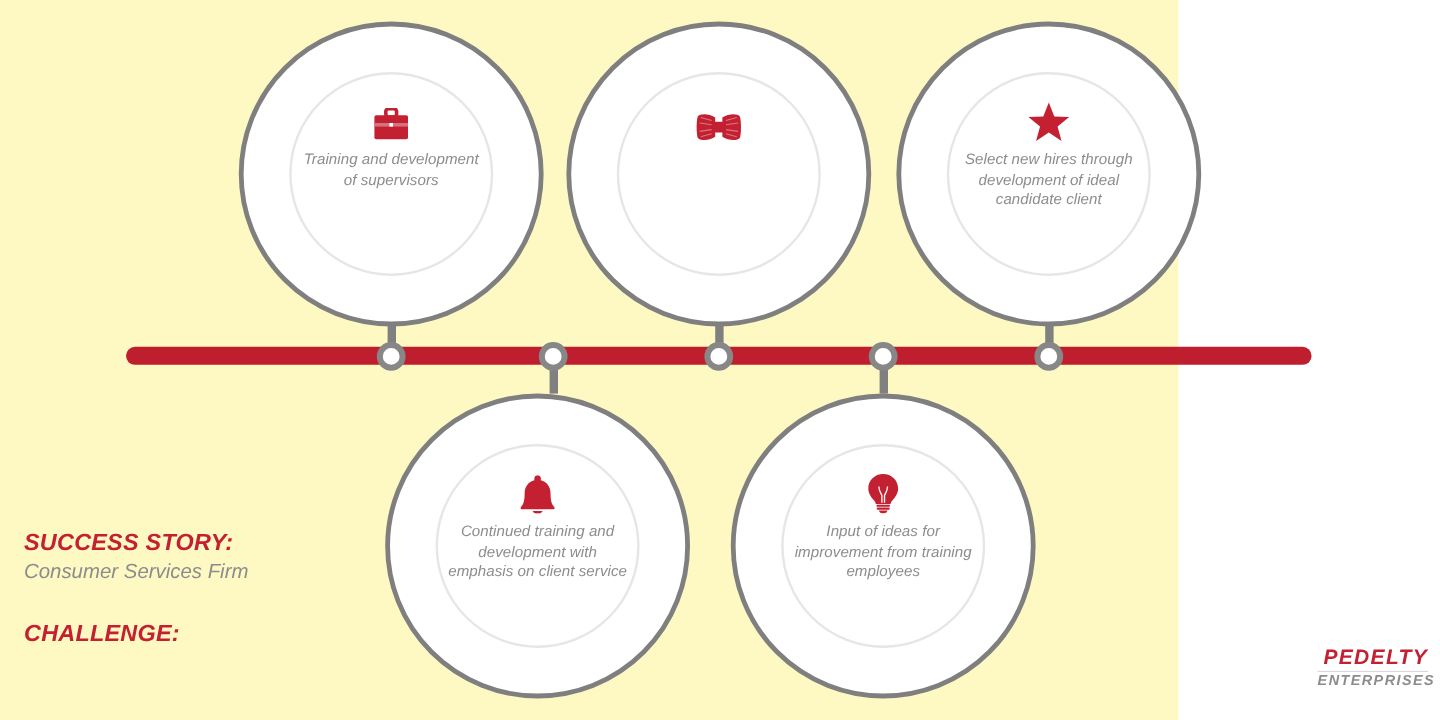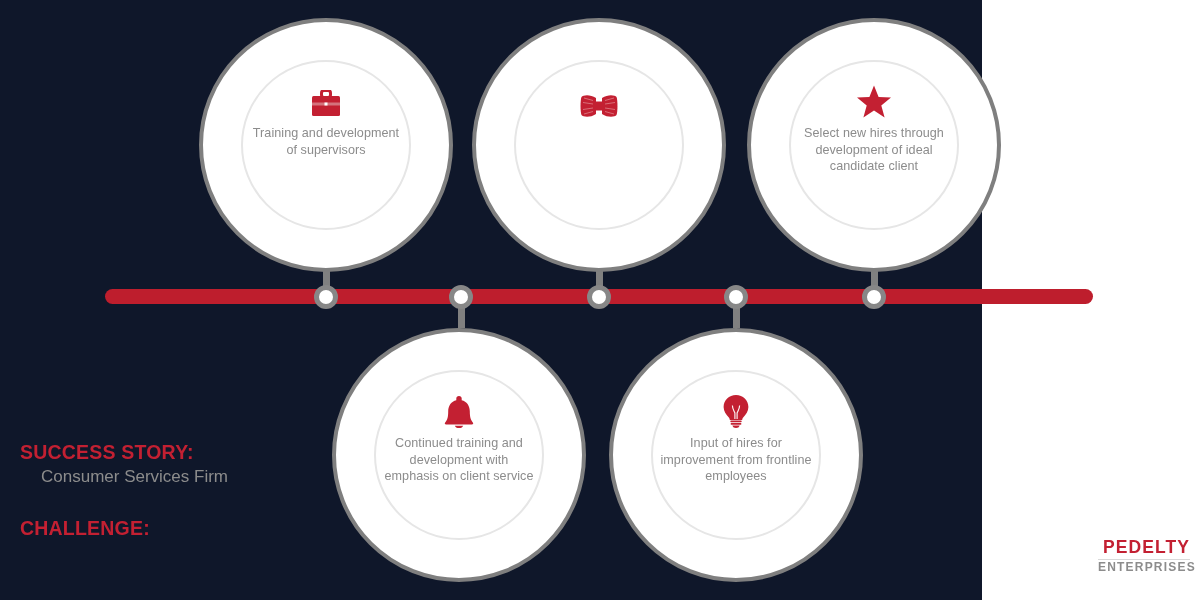--- a/index.html
+++ b/index.html
@@ -10,21 +10,22 @@
     width: 1200px;
     height: 600px;
     background: #ffffff;
     font-family: "Liberation Sans", sans-serif;
     overflow: hidden;
   }
   #canvas {
     position: relative;
     width: 982px;
     height: 600px;
-    background: #0f172a;
+    background: #fef9c3;
+    font-style: italic;
   }
 
   
   #timeline-bar {
     position: absolute;
     left: 105px;
     top: 289px;
     width: 988px;
     height: 15px;
     background: #BE1E2D;
@@ -100,21 +101,20 @@
     font-weight: bold;
     color: #C32032;
     letter-spacing: 0.2px;
     line-height: 24px;
   }
   .story-sub {
     font-size: 17px;
     color: #8c8c8c;
     line-height: 23px;
     margin-top: 1px;
-    margin-left: 21px;
   }
   .story-gap { height: 28px; }
 
   
   #logo {
     position: absolute;
     left: 1098px;
     top: 538px;
     width: 92px;
     text-align: right;
@@ -198,21 +198,21 @@
     <div class="node-inner">
       <div class="node-icon">
         <svg width="34" height="33" viewBox="0 0 34 33">
           <polygon points="17,0.5 21.6,12.1 34,12.6 24.3,20.4 27.6,32.4 17,25.4 6.4,32.4 9.7,20.4 0,12.6 12.4,12.1" fill="#C32032"></polygon>
         </svg>
       </div>
       <div class="node-label">Select new hires through development of ideal candidate client</div>
     </div>
   </div>
 
-  <div class="node-circle" style="left:332px; top:328px;">
+  <div class="node-circle" style="left:321px; top:328px;">
     <div class="node-inner">
       <div class="node-icon">
         <svg width="30" height="32" viewBox="0 0 30 32">
           <path d="M15 0 C13.3 0 12.3 1.2 12.3 2.6 L12.3 4.2 C7.3 5.4 4.2 9.6 4.2 15.3
                    C4.2 21.5 3.2 24.3 1.2 26.4 C0.3 27.3 0.9 28.4 2.1 28.4 L27.9 28.4
                    C29.1 28.4 29.7 27.3 28.8 26.4 C26.8 24.3 25.8 21.5 25.8 15.3
                    C25.8 9.6 22.7 5.4 17.7 4.2 L17.7 2.6 C17.7 1.2 16.7 0 15 0 Z" fill="#C32032"></path>
           <path d="M10.8 29.8 C11.6 31.4 13.2 32.2 15 32.2 C16.8 32.2 18.4 31.4 19.2 29.8 Z" fill="#C32032"></path>
         </svg>
       </div>
@@ -229,21 +229,21 @@
                    C25.4 5.3 20 0 13 0 Z" fill="#C32032"></path>
           <g stroke="#ffffff" stroke-width="1.15" fill="none" opacity="0.95">
             <path d="M9.4 10.5 C9.4 14 11.2 16 11.9 18 L11.9 24"></path>
             <path d="M16.6 10.5 C16.6 14 14.8 16 14.1 18 L14.1 24"></path>
           </g>
           <rect x="7.3" y="25.6" width="11.4" height="1.7" rx="0.8" fill="#C32032"></rect>
           <rect x="7.6" y="28" width="10.8" height="1.7" rx="0.8" fill="#C32032"></rect>
           <path d="M9.4 30.5 L16.6 30.5 C16.2 32.2 14.8 33 13 33 C11.2 33 9.8 32.2 9.4 30.5 Z" fill="#C32032"></path>
         </svg>
       </div>
-      <div class="node-label">Input of hires for improvement from frontline employees</div>
+      <div class="node-label">Input of ideas for improvement from training employees</div>
     </div>
   </div>
 
   <div id="story-block">
     <div class="story-heading">SUCCESS STORY:</div>
     <div class="story-sub">Consumer Services Firm</div>
     <div class="story-gap"></div>
     <div class="story-heading">CHALLENGE:</div>
   </div>
 

